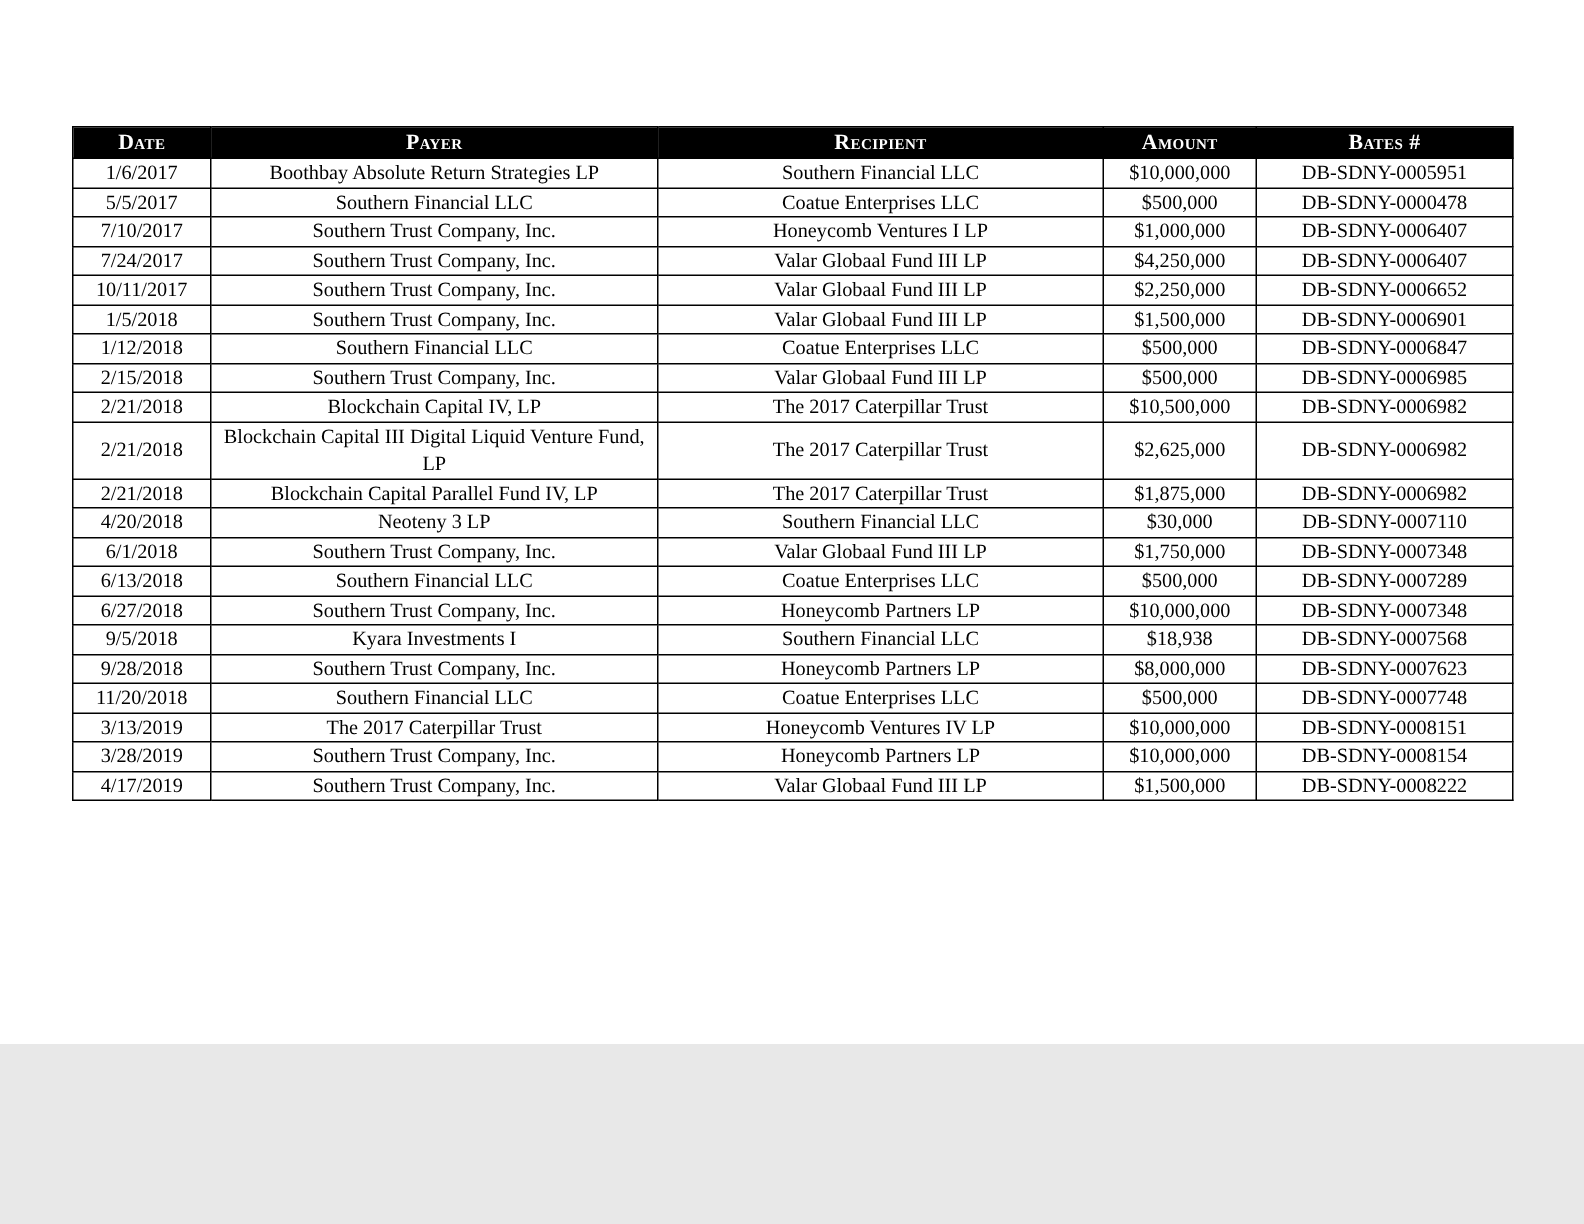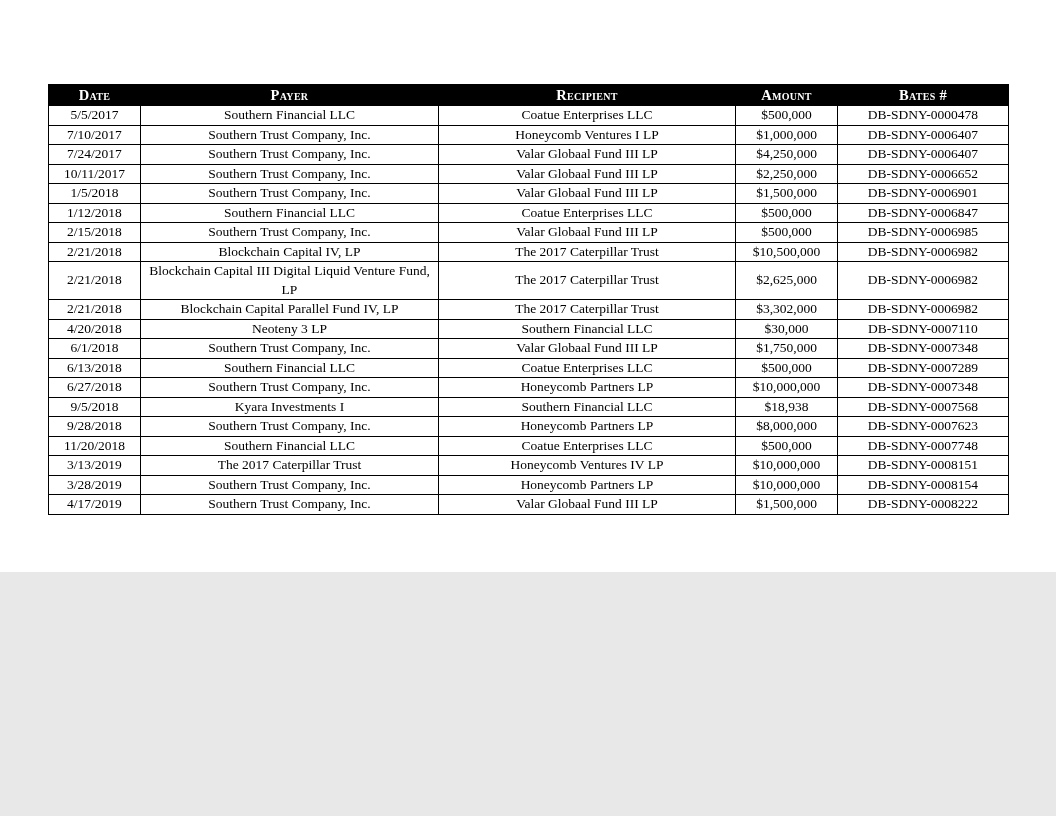--- a/index.html
+++ b/index.html
@@ -3,21 +3,21 @@
 <meta charset="utf-8">
 <style>
   html, body {
     margin: 0;
     padding: 0;
     background: #e8e8e8;
   }
   .page {
     position: relative;
     width: 1056px;
-    height: 572px;
+    height: 696px;
     background: #ffffff;
     margin: 0 auto;
     overflow: hidden;
     font-family: "Liberation Serif", "DejaVu Serif", serif;
     color: #000000;
   }
   table.tx-table {
     position: absolute;
     left: 48px;
     top: 84px;
@@ -77,20 +77,27 @@
       <tr>
         <th>Date</th>
         <th>Payer</th>
         <th>Recipient</th>
         <th>Amount</th>
         <th>Bates #</th>
       </tr>
     </thead>
     <tbody>
         <tr>
+      <td>1/6/2017</td>
+      <td>Boothbay Absolute Return Strategies LP</td>
+      <td>Southern Financial LLC</td>
+      <td>$10,000,000</td>
+      <td>DB-SDNY-0005951</td>
+    </tr>
+        <tr>
       <td>5/5/2017</td>
       <td>Southern Financial LLC</td>
       <td>Coatue Enterprises LLC</td>
       <td>$500,000</td>
       <td>DB-SDNY-0000478</td>
     </tr>
         <tr>
       <td>7/10/2017</td>
       <td>Southern Trust Company, Inc.</td>
       <td>Honeycomb Ventures I LP</td>
@@ -143,21 +150,21 @@
       <td>2/21/2018</td>
       <td>Blockchain Capital III Digital Liquid Venture Fund, LP</td>
       <td>The 2017 Caterpillar Trust</td>
       <td>$2,625,000</td>
       <td>DB-SDNY-0006982</td>
     </tr>
         <tr>
       <td>2/21/2018</td>
       <td>Blockchain Capital Parallel Fund IV, LP</td>
       <td>The 2017 Caterpillar Trust</td>
-      <td>$3,302,000</td>
+      <td>$1,875,000</td>
       <td>DB-SDNY-0006982</td>
     </tr>
         <tr>
       <td>4/20/2018</td>
       <td>Neoteny 3 LP</td>
       <td>Southern Financial LLC</td>
       <td>$30,000</td>
       <td>DB-SDNY-0007110</td>
     </tr>
         <tr>

